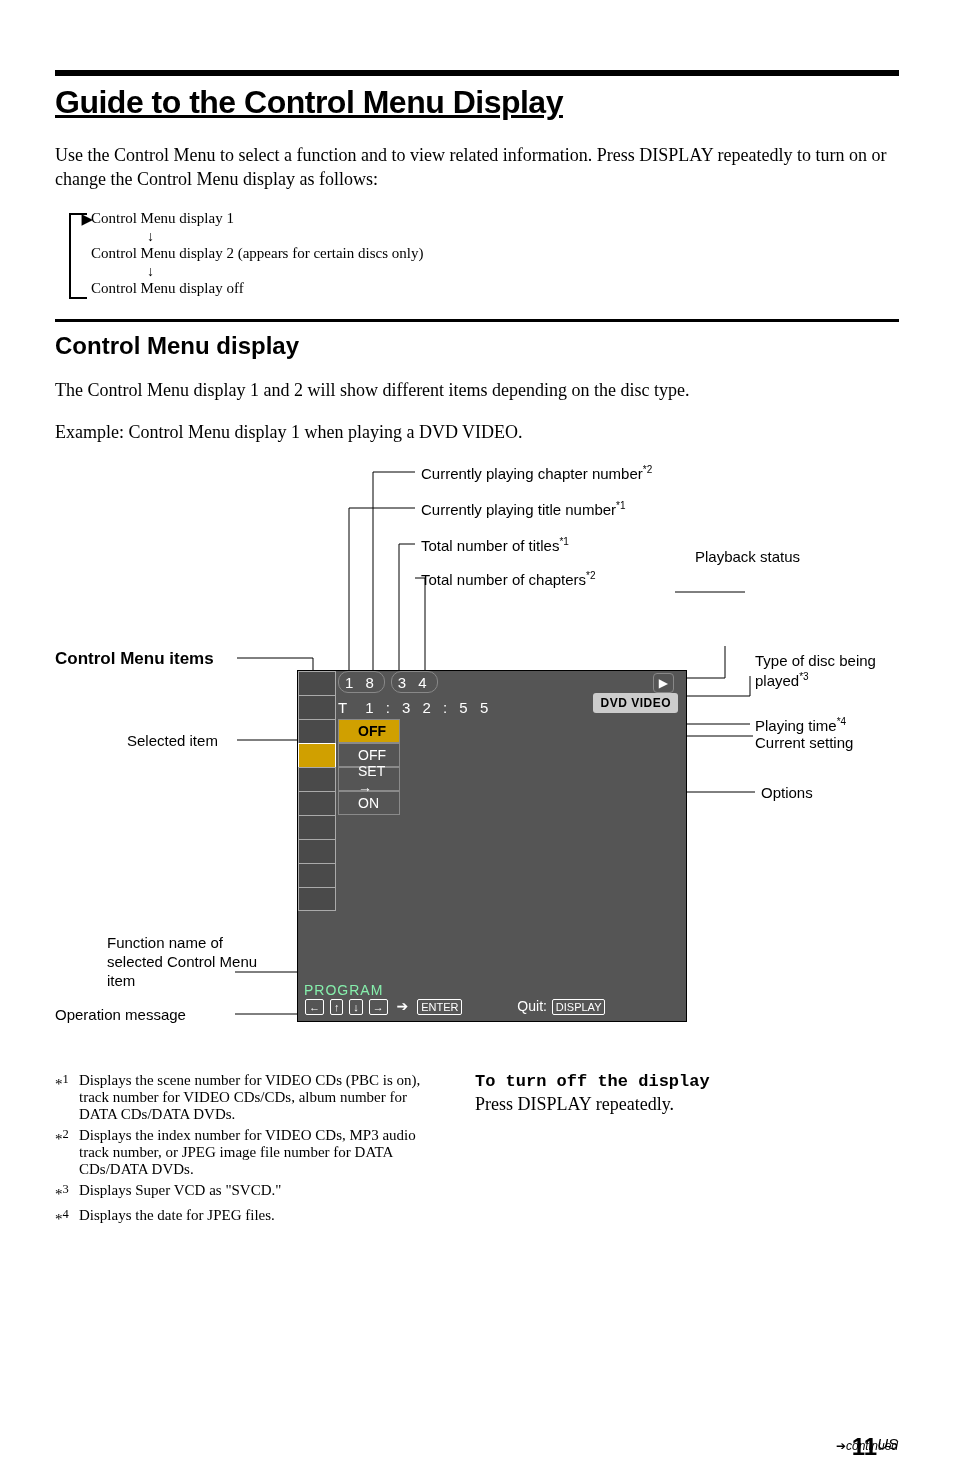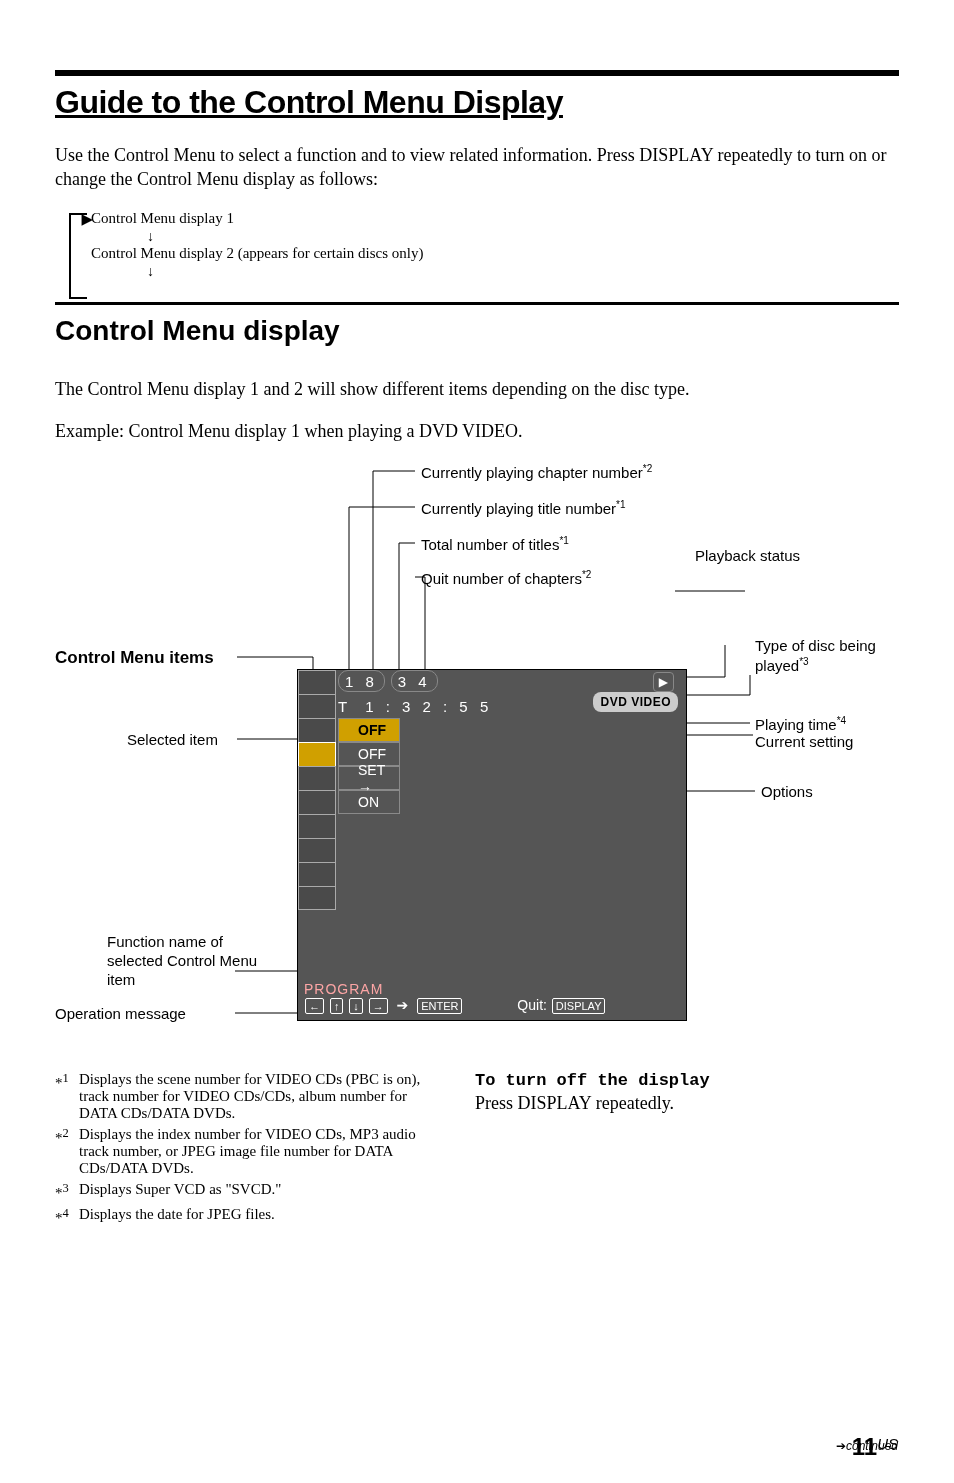--- a/index.html
+++ b/index.html
@@ -14,21 +14,21 @@
   }
   .black-bar { height: 6px; background: #000; margin-bottom: 8px; }
   .h1 { font-family: Arial, Helvetica, sans-serif; font-weight: 900; font-size: 32px; letter-spacing: -0.5px; margin-bottom: 22px; text-decoration: underline; }
   .body-text { font-size: 18px; line-height: 1.35; margin-bottom: 18px; }
   .cycle-block { margin: 0 0 22px 36px; font-size: 15px; position: relative; }
   .cycle-row { margin-bottom: 2px; }
   .cycle-arrow-down { margin-left: 56px; font-size: 14px; }
   .bracket { position:absolute; left:-22px; top:3px; height:86px; width:18px; border-left:2px solid #000; border-top:2px solid #000; border-bottom:2px solid #000; }
   .bracket .tip { position:absolute; right:-6px; top:-5px; }
   .section-rule { height: 3px; background: #000; margin: 6px 0 10px 0; }
-  .h2 { font-family: Arial, Helvetica, sans-serif; font-weight: 800; font-size: 28px; margin-bottom: 30px; }
+  .h2 { font-family: Arial, Helvetica, sans-serif; font-weight: 800; font-size: 24px; margin-bottom: 18px; }
   .diagram-wrap { position: relative; width: 840px; height: 590px; margin-top: 4px; }
   .label { position: absolute; font-family: Arial, Helvetica, sans-serif; font-size: 15px; line-height: 1.25; }
   .label.bold { font-weight: 800; font-size: 17px; }
   .sup { font-size: 10px; vertical-align: super; }
   svg.lines { position:absolute; left:0; top:0; }
   .menu-box {
     position: absolute; left: 242px; top: 208px; width: 390px; height: 352px;
     border: 1px solid #000; background: #555; color: #fff;
     font-family: Arial, Helvetica, sans-serif; font-size: 15px;
   }
@@ -43,37 +43,37 @@
   .side-stack .cell.highlight { background:#d0a000; border-color:#fff; }
   .inner-area { position:absolute; left:40px; top:0; right:4px; }
   .row-line { display:flex; align-items:center; gap:6px; margin-bottom:2px; }
   .paren-box {
     border:1px solid #888; border-radius:10px; padding:0 6px; height:22px;
     display:inline-flex; align-items:center; letter-spacing:4px; font-weight:500;
   }
   .disc-badge {
     position:absolute; right:8px; top:22px;
     background:#ccc; color:#000; font-size:12px; font-weight:bold;
-    padding:3px 7px; border-radius:8px; letter-spacing:0.5px;
+    padding:3px 7px; border-radius:3px; letter-spacing:0.5px;
   }
   .play-tri {
     position:absolute; right:12px; top:2px;
     border:1px solid #888; border-radius:4px; padding:2px 5px; font-size:12px;
   }
   .time-row { letter-spacing:4px; display:flex; align-items:center; height:24px; }
   .opt-box {
     border:1px solid #8a8a8a; width:62px; height:24px; padding-left:19px;
     display:flex; align-items:center; font-size:14px; margin-bottom:0;
   }
   .opt-box.sel { background:#d0a000; color:#000; font-weight:600; }
   .menu-bottom {
     position:absolute; left:0; bottom:0; width:100%;
     padding:4px 6px 6px 6px; font-size:14px;
   }
-  .menu-bottom .name { color:#fca5a5; font-weight:500; letter-spacing:1px; }
+  .menu-bottom .name { color:#86efac; font-weight:500; letter-spacing:1px; }
   .keycap {
     display:inline-block; border:1px solid #fff; border-radius:2px;
     padding:0 3px; font-size:11px; margin:0 1px; line-height:14px; height:16px;
   }
   .arrow-glyph { font-size:14px; margin:0 4px; }
   .footnotes-wrap { display:flex; gap:40px; margin-top:20px; }
   .footnotes { width:380px; font-size:15px; }
   .footnotes .fn { display:flex; margin-bottom:4px; }
   .footnotes .mk { width:24px; flex:none; }
   .right-col { font-size:18px; }
@@ -93,20 +93,21 @@
 <p class="body-text">Use the Control Menu to select a function and to view related information. Press DISPLAY repeatedly to turn on or change the Control Menu display as follows:</p>
 
 <div class="cycle-block">
   <div class="bracket">
       <span class="tip">▶</span>
     </div>
   <div class="cycle-row">Control Menu display 1</div>
   <div class="cycle-arrow-down">↓</div>
   <div class="cycle-row">Control Menu display 2 (appears for certain discs only)</div>
   <div class="cycle-arrow-down">↓</div>
+  <div class="cycle-row">Control Menu display off</div>
 </div>
 
 <div class="section-rule"></div>
 <h2 class="h2">Control Menu display</h2>
 
 <p class="body-text">The Control Menu display 1 and 2 will show different items depending on the disc type.</p>
 <p class="body-text">Example: Control Menu display 1 when playing a DVD VIDEO.</p>
 
 <div class="diagram-wrap">
 
@@ -138,27 +139,27 @@
   <div class="label" style="left:366px; top:2px;">
     <span>Currently playing chapter number</span><span class="sup">*2</span>
   </div>
   <div class="label" style="left:366px; top:38px;">
     <span>Currently playing title number</span><span class="sup">*1</span>
   </div>
   <div class="label" style="left:366px; top:74px;">
     <span>Total number of titles</span><span class="sup">*1</span>
   </div>
   <div class="label" style="left:366px; top:108px;">
-    <span>Quit number of chapters</span><span class="sup">*2</span>
+    <span>Total number of chapters</span><span class="sup">*2</span>
   </div>
 
   <div class="label" style="left:640px; top:86px; width:180px;">
     <span>Playback status</span><br>
   </div>
-  <div class="label" style="left:700px; top:176px; width:140px;">
+  <div class="label" style="left:700px; top:190px; width:140px;">
     <span>Type of disc being played</span><span class="sup">*3</span>
   </div>
   <div class="label" style="left:700px; top:254px;">
     <span>Playing time</span><span class="sup">*4</span>
   </div>
   <div class="label" style="left:700px; top:272px;">Current setting</div>
   <div class="label" style="left:706px; top:322px;">Options</div>
 
   <div class="label bold" style="left:0px; top:186px;">Control Menu items</div>
   <div class="label" style="left:72px; top:270px;">Selected item</div>

